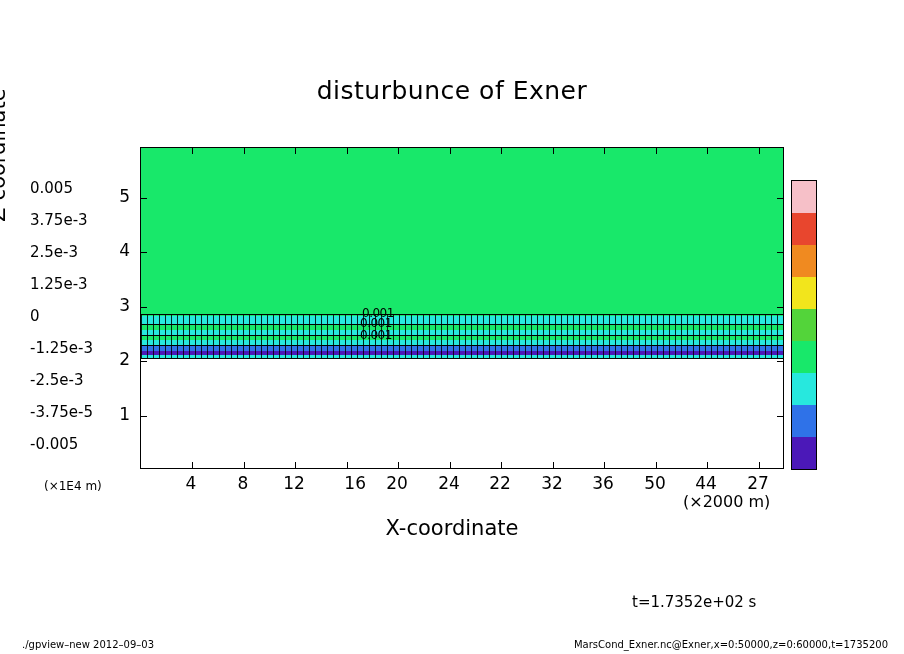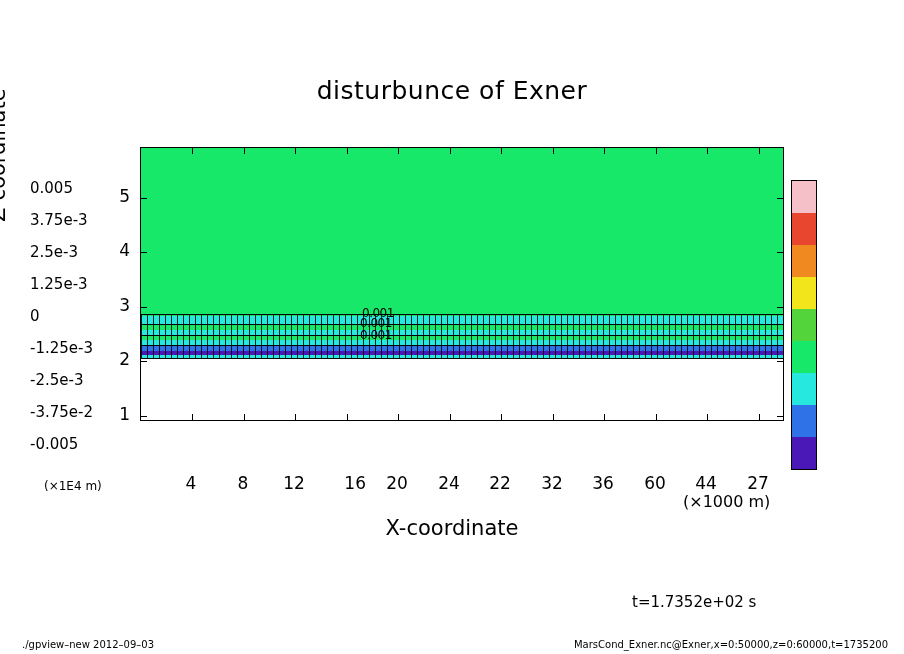--- a/index.html
+++ b/index.html
@@ -27,21 +27,21 @@
     text-align: center;
     font-size: 25px;
     letter-spacing: 0.5px;
   }
   
   #plot-frame {
     position: absolute;
     left: 140px;
     top: 147px;
     width: 644px;
-    height: 274px;
+    height: 322px;
     border: 1px solid #000000;
     box-sizing: border-box;
     background: #ffffff;
     overflow: hidden;
   }
   #field-layers {
     position: absolute;
     left: 0; top: 0;
     width: 100%;
     height: 100%;
@@ -264,54 +264,54 @@
 
   <div class="xlabel" style="left:191px; top:473px;">4</div>
   <div class="xlabel" style="left:243px; top:473px;">8</div>
   <div class="xlabel" style="left:294px; top:473px;">12</div>
   <div class="xlabel" style="left:346px; top:473px;text-align:right;">16</div>
   <div class="xlabel" style="left:397px; top:473px;">20</div>
   <div class="xlabel" style="left:449px; top:473px;">24</div>
   <div class="xlabel" style="left:500px; top:473px;">22</div>
   <div class="xlabel" style="left:552px; top:473px;">32</div>
   <div class="xlabel" style="left:603px; top:473px;">36</div>
-  <div class="xlabel" style="left:655px; top:473px;">60</div>
+  <div class="xlabel" style="left:655px; top:473px;">50</div>
   <div class="xlabel" style="left:706px; top:473px;text-align:center;">44</div>
   <div class="xlabel" style="left:758px; top:473px;">27</div>
 
   <div class="ylabel-tick" style="left:100px; top:415px;">1</div>
   <div class="ylabel-tick" style="left:100px; top:360px;">2</div>
   <div class="ylabel-tick" style="left:100px; top:306px;">3</div>
   <div class="ylabel-tick" style="left:100px; top:251px;">4</div>
   <div class="ylabel-tick" style="left:100px; top:197px;">5</div>
 
   <div id="y-axis-title">Z-coordinate</div>
   <div id="x-axis-title">X-coordinate</div>
   <div id="x-unit-left">(×1E4 m)</div>
-  <div id="x-unit-right">(×1000 m)</div>
+  <div id="x-unit-right">(×2000 m)</div>
 
   <div id="colorbar">
     <div class="cb-cell" style="top:0px;   height:32px; background:#f6c0c8;"></div>
     <div class="cb-cell" style="top:32px;  height:32px; background:#e8462e;"></div>
     <div class="cb-cell" style="top:64px;  height:32px; background:#f08a20;"></div>
     <div class="cb-cell" style="top:96px;  height:32px; background:#f2e51c;"></div>
     <div class="cb-cell" style="top:128px; height:32px; background:#53d43a;"></div>
     <div class="cb-cell" style="top:160px; height:32px; background:#18e86a;"></div>
     <div class="cb-cell" style="top:192px; height:32px; background:#27e8de;"></div>
     <div class="cb-cell" style="top:224px; height:32px; background:#2f72e8;"></div>
     <div class="cb-cell" style="top:256px; height:32px; background:#4b18b8;"></div>
   </div>
 
   <div class="cb-label" style="top:188px;">0.005</div>
   <div class="cb-label" style="top:220px;">3.75e-3</div>
   <div class="cb-label" style="top:252px;">2.5e-3</div>
   <div class="cb-label" style="top:284px;">1.25e-3</div>
   <div class="cb-label" style="top:316px;">0</div>
   <div class="cb-label" style="top:348px;">-1.25e-3</div>
   <div class="cb-label" style="top:380px;">-2.5e-3</div>
-  <div class="cb-label" style="top:412px;">-3.75e-2</div>
+  <div class="cb-label" style="top:412px;">-3.75e-5</div>
   <div class="cb-label" style="top:444px;">-0.005</div>
 
   <div id="time-stamp">t=1.7352e+02 s</div>
 
   <div id="footer-left">./gpview–new  2012–09–03</div>
   <div id="footer-right">MarsCond_Exner.nc@Exner,x=0:50000,z=0:60000,t=1735200</div>
 </div>
 
 </body></html>

